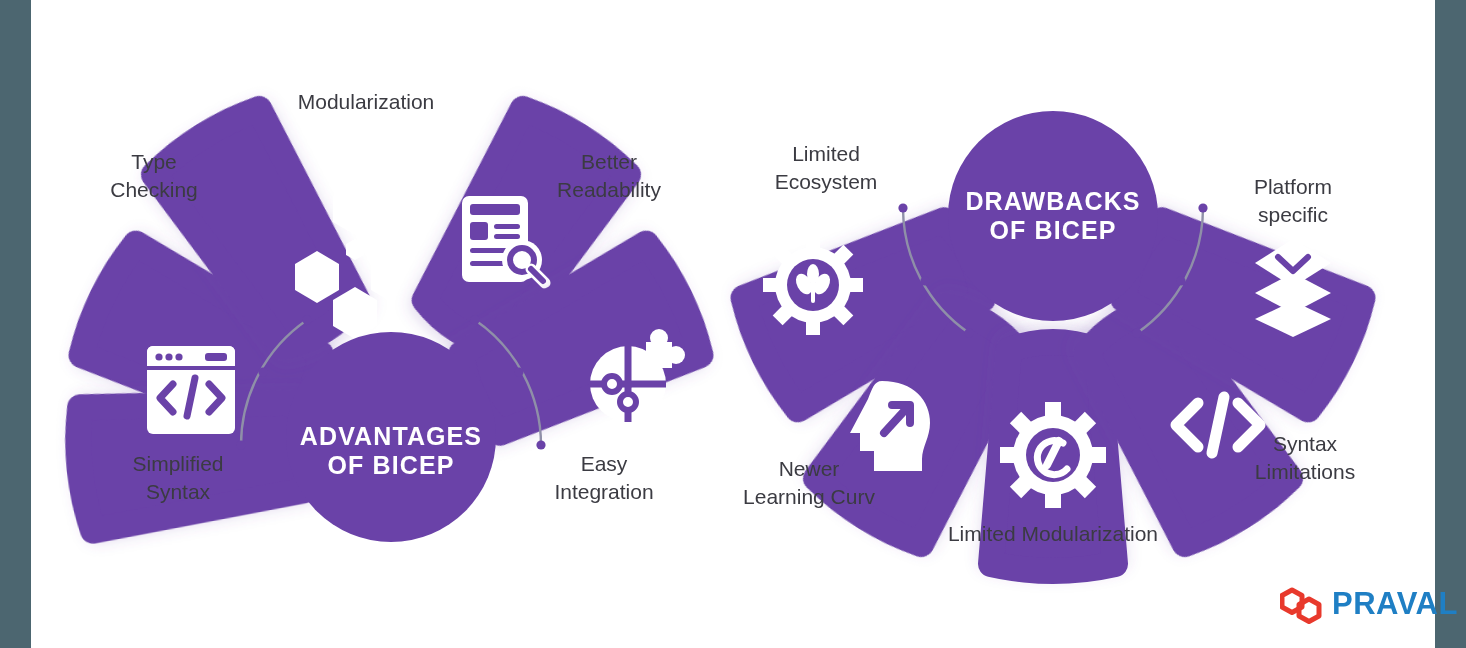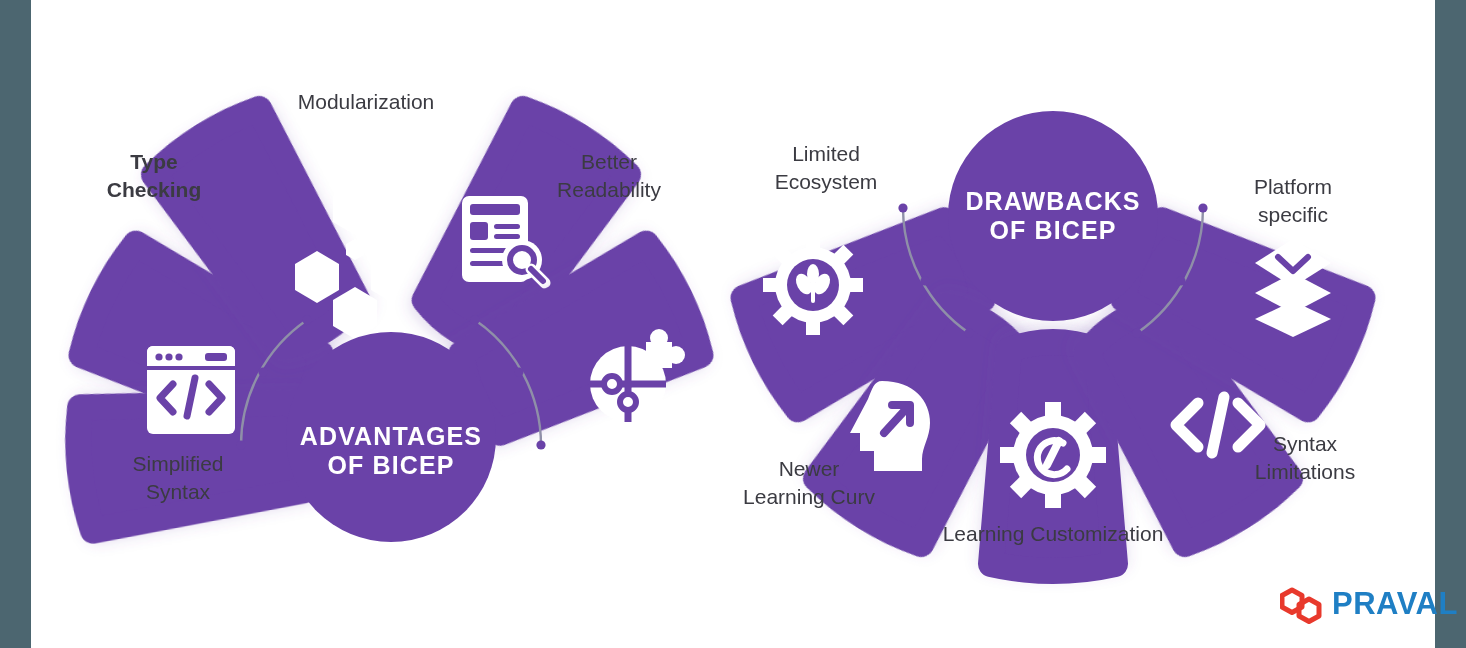--- a/index.html
+++ b/index.html
@@ -190,23 +190,24 @@
           <circle cx="434" cy="320" r="4.6"></circle>
         </g>
 
         <g>
           <circle cx="350" cy="437" r="105" fill="#6a42a8"></circle>
           <text class="hub-text hub-line1" x="350" y="445">ADVANTAGES</text>
           <text class="hub-text hub-line2" x="350" y="474">OF BICEP</text>
         </g>
       </svg>
 
-      <div class="outer-label" style="left:48px;  top:148px; width:130px;font-weight:bold;">Type<br>Checking</div>
+      <div class="outer-label" style="left:48px;  top:148px; width:130px;">Type<br>Checking</div>
       <div class="outer-label" style="left:215px; top:88px;  width:220px;">Modularization</div>
       <div class="outer-label" style="left:488px; top:148px; width:160px;">Better<br>Readability</div>
+      <div class="outer-label" style="left:478px; top:450px; width:170px;">Easy<br>Integration</div>
       <div class="outer-label" style="left:52px;  top:450px; width:170px;">Simplified<br>Syntax</div>
     </div>
 
     <div class="diagram" id="diagram-drawbacks">
       <svg width="700" height="620" viewBox="0 0 700 620">
         <defs>
           <filter id="softB" x="-30%" y="-30%" width="170%" height="170%">
             <feDropShadow dx="0" dy="5" stdDeviation="7" flood-color="#6a42a8" flood-opacity="0.18"></feDropShadow>
           </filter>
           <g id="petalB">
@@ -328,21 +329,21 @@
 
         <g>
           <circle cx="350" cy="216" r="105" fill="#6a42a8"></circle>
           <text class="hub-text hub-line1" x="350" y="210">DRAWBACKS</text>
           <text class="hub-text hub-line2" x="350" y="239">OF BICEP</text>
         </g>
       </svg>
 
       <div class="outer-label" style="left:38px;  top:140px; width:170px;">Limited<br>Ecosystem</div>
       <div class="outer-label" style="left:6px;   top:430px; width:200px;margin-top:25px;">Newer<br>Learning Curv</div>
-      <div class="outer-label" style="left:205px; top:520px; width:290px;">Learning Customization</div>
+      <div class="outer-label" style="left:205px; top:520px; width:290px;">Limited Modularization</div>
       <div class="outer-label" style="left:512px; top:430px; width:180px;">Syntax<br>Limitations</div>
       <div class="outer-label" style="left:500px; top:140px; width:180px;margin-top:33px;">Platform<br>specific</div>
     </div>
 
     <div id="logo">
       <svg width="42" height="40" viewBox="0 0 42 40">
         <g fill="none" stroke="#e8392c" stroke-width="5" stroke-linejoin="round">
           <polygon points="12,4 22,9.5 22,21 12,26.5 2,21 2,9.5"></polygon>
           <polygon points="29,13 39,18.5 39,30 29,35.5 19,30 19,18.5"></polygon>
         </g>

